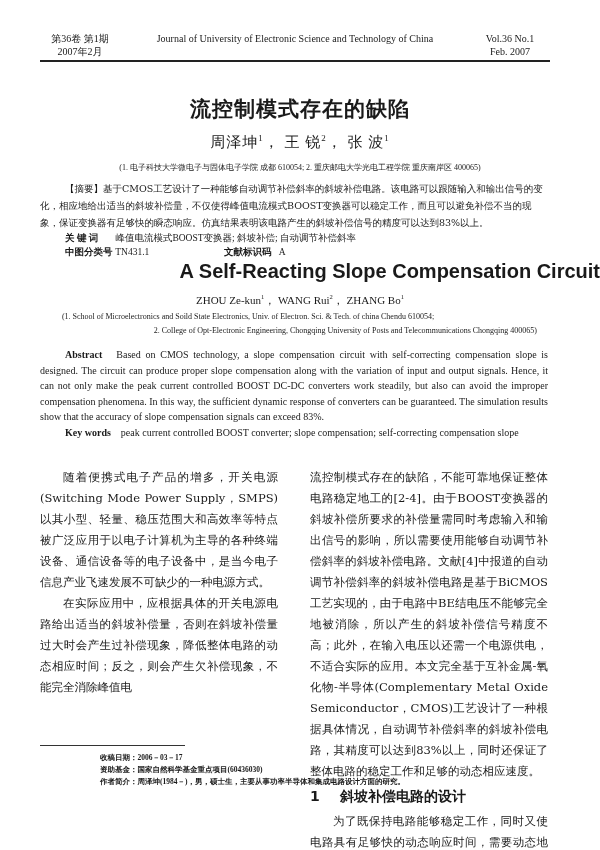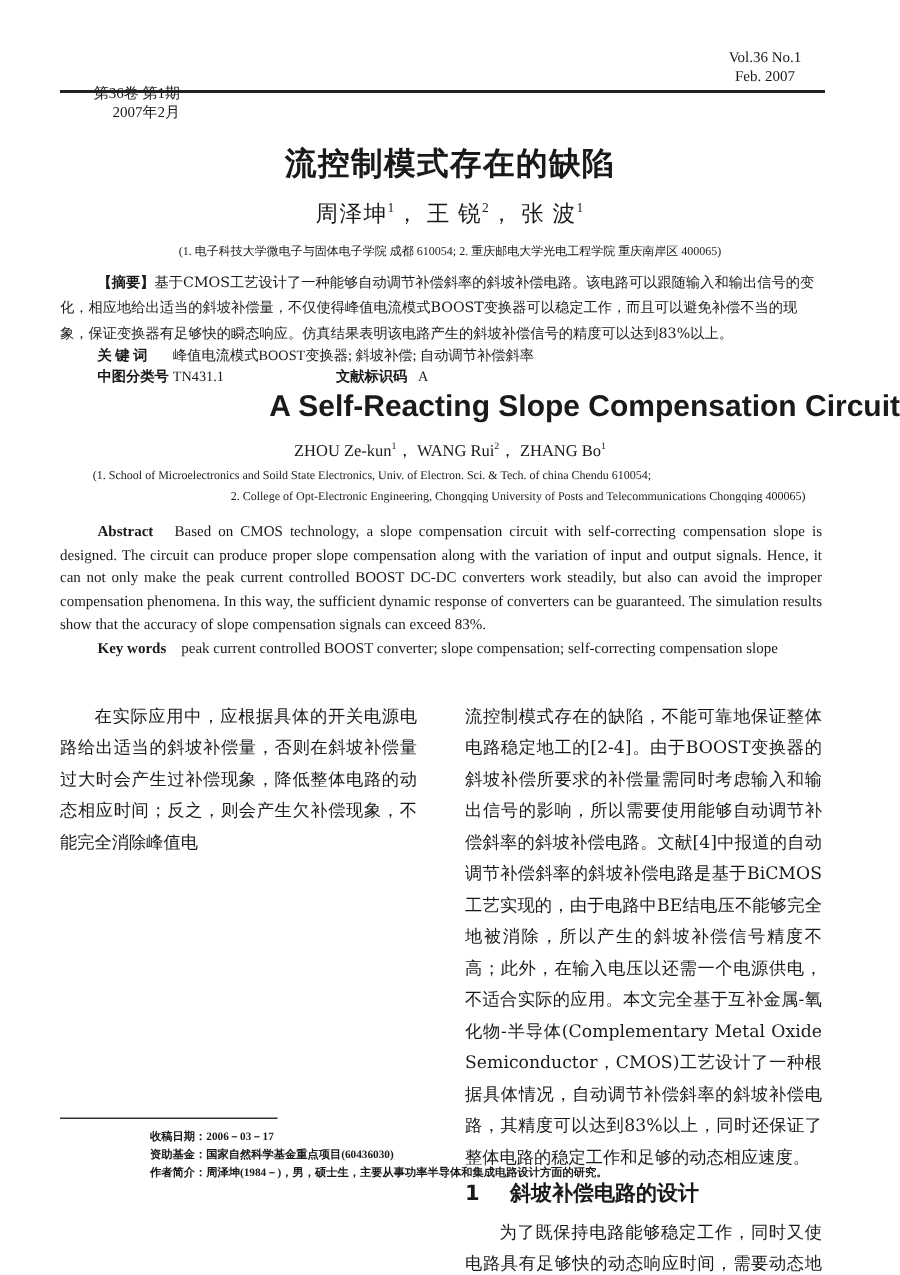--- a/index.html
+++ b/index.html
@@ -1,34 +1,34 @@
 <!DOCTYPE html>
 <html><head>
 <meta charset="utf-8">
 <style>
   html, body { margin:0; padding:0; background:#ffffff; }
   body { width:600px; height:850px; position:relative; overflow:hidden; color:#1a1a1a;
          font-family:"Liberation Serif", "DejaVu Serif", serif; }
   .abs { position:absolute; }
   .hdr { font-size:10px; line-height:13px; }
-  .hdr-left { left:40px; top:32px; width:80px; text-align:right;margin-top:24px; }
+  .hdr-left { left:40px; top:32px; width:80px; text-align:center; }
   .hdr-center { left:140px; top:32px; width:310px; text-align:center; }
   .hdr-center .cn { letter-spacing:6px; }
   .hdr-right { left:470px; top:32px; width:80px; text-align:center; }
   .hdr-rule { left:40px; top:60px; width:510px; height:2px; background:#222; }
 
   .cn-title { left:0; width:600px; top:95px; text-align:center; font-size:21px; font-weight:bold;
               font-family:"DejaVu Sans", sans-serif; letter-spacing:1px; }
   .cn-authors { left:0; width:600px; top:133px; text-align:center; font-size:15px; letter-spacing:1px; }
   .cn-affil { left:0; width:600px; top:162px; text-align:center; font-size:8px; }
   sup { font-size:0.6em; vertical-align:super; line-height:0; }
 
   .cn-abs { left:40px; width:508px; top:180px; font-size:9.5px; line-height:17px; text-indent:25px;
             font-family:"DejaVu Serif", serif; }
-  .cn-abs b { font-weight:bold; }
+  .cn-abs b { font-weight:normal; }
   .cn-kw { left:65px; top:231px; font-size:9.5px; line-height:14px; }
   .cn-cls { left:65px; top:245px; font-size:9.5px; line-height:14px; }
   .kw-label { display:inline-block; width:48px; font-weight:bold; letter-spacing:0px; }
   .spc { display:inline-block; width:70px; }
 
   .en-title { left:0; width:600px; top:260px; text-align:right; font-size:20px; font-weight:bold;
               font-family:"Liberation Sans", sans-serif; }
   .en-authors { left:0; width:600px; top:293px; text-align:center; font-size:11px; }
   .en-affil1 { left:0; width:496px; top:312px; text-align:center; font-size:8px; }
   .en-affil2 { left:0; width:537px; top:326px; text-align:right; font-size:8px; }
@@ -51,20 +51,21 @@
   .fn1 { top:752px; } .fn2 { top:764px; } .fn3 { top:776px; }
 </style>
 </head>
 <body>
 
 <div class="abs hdr hdr-left">
   <div>第36卷 第1期</div>
   <div>2007年2月</div>
 </div>
 <div class="abs hdr hdr-center">
+  <div>Journal of University of Electronic Science and Technology of China</div>
 </div>
 <div class="abs hdr hdr-right">
   <div>Vol.36 No.1</div>
   <div>Feb. 2007</div>
 </div>
 <div class="abs hdr-rule"></div>
 
 <div class="abs cn-title">流控制模式存在的缺陷</div>
 <div class="abs cn-authors">
   <span>周泽坤</span><sup>1</sup>，
@@ -98,20 +99,21 @@
 <div class="abs en-affil2">2. College of Opt-Electronic Engineering, Chongqing University of Posts and Telecommunications    Chongqing    400065)</div>
 
 <div class="abs en-abs">
   <b>Abstract</b>&nbsp;&nbsp;&nbsp;<span>Based on CMOS technology, a slope compensation circuit with self-correcting compensation slope is designed. The circuit can produce proper slope compensation along with the variation of input and output signals. Hence, it can not only make the peak current controlled BOOST DC-DC converters work steadily, but also can avoid the improper compensation phenomena. In this way, the sufficient dynamic response of converters can be guaranteed. The simulation results show that the accuracy of slope compensation signals can exceed 83%.</span>
 </div>
 <div class="abs en-kw">
   <b>Key words</b>&nbsp;&nbsp;&nbsp;&nbsp;<span>peak current controlled BOOST converter;   slope compensation;   self-correcting compensation slope</span>
 </div>
 
 <div class="abs col col-left">
+  <p>随着便携式电子产品的增多，开关电源(Switching Mode Power Supply，SMPS)以其小型、轻量、稳压范围大和高效率等特点被广泛应用于以电子计算机为主导的各种终端设备、通信设备等的电子设备中，是当今电子信息产业飞速发展不可缺少的一种电源方式。</p>
   <p>在实际应用中，应根据具体的开关电源电路给出适当的斜坡补偿量，否则在斜坡补偿量过大时会产生过补偿现象，降低整体电路的动态相应时间；反之，则会产生欠补偿现象，不能完全消除峰值电</p>
 </div>
 
 <div class="abs col col-right">
   <p style="text-indent:0">流控制模式存在的缺陷，不能可靠地保证整体电路稳定地工的[2-4]。由于BOOST变换器的斜坡补偿所要求的补偿量需同时考虑输入和输出信号的影响，所以需要使用能够自动调节补偿斜率的斜坡补偿电路。文献[4]中报道的自动调节补偿斜率的斜坡补偿电路是基于BiCMOS工艺实现的，由于电路中BE结电压不能够完全地被消除，所以产生的斜坡补偿信号精度不高；此外，在输入电压以还需一个电源供电，不适合实际的应用。本文完全基于互补金属-氧化物-半导体(Complementary Metal Oxide Semiconductor，CMOS)工艺设计了一种根据具体情况，自动调节补偿斜率的斜坡补偿电路，其精度可以达到83%以上，同时还保证了整体电路的稳定工作和足够的动态相应速度。</p>
   <div class="sec-head">
     <span class="num">1</span><span>斜坡补偿电路的设计</span>
   </div>
   <p>为了既保持电路能够稳定工作，同时又使电路具有足够快的动态响应时间，需要动态地调整斜坡</p>
 </div>

